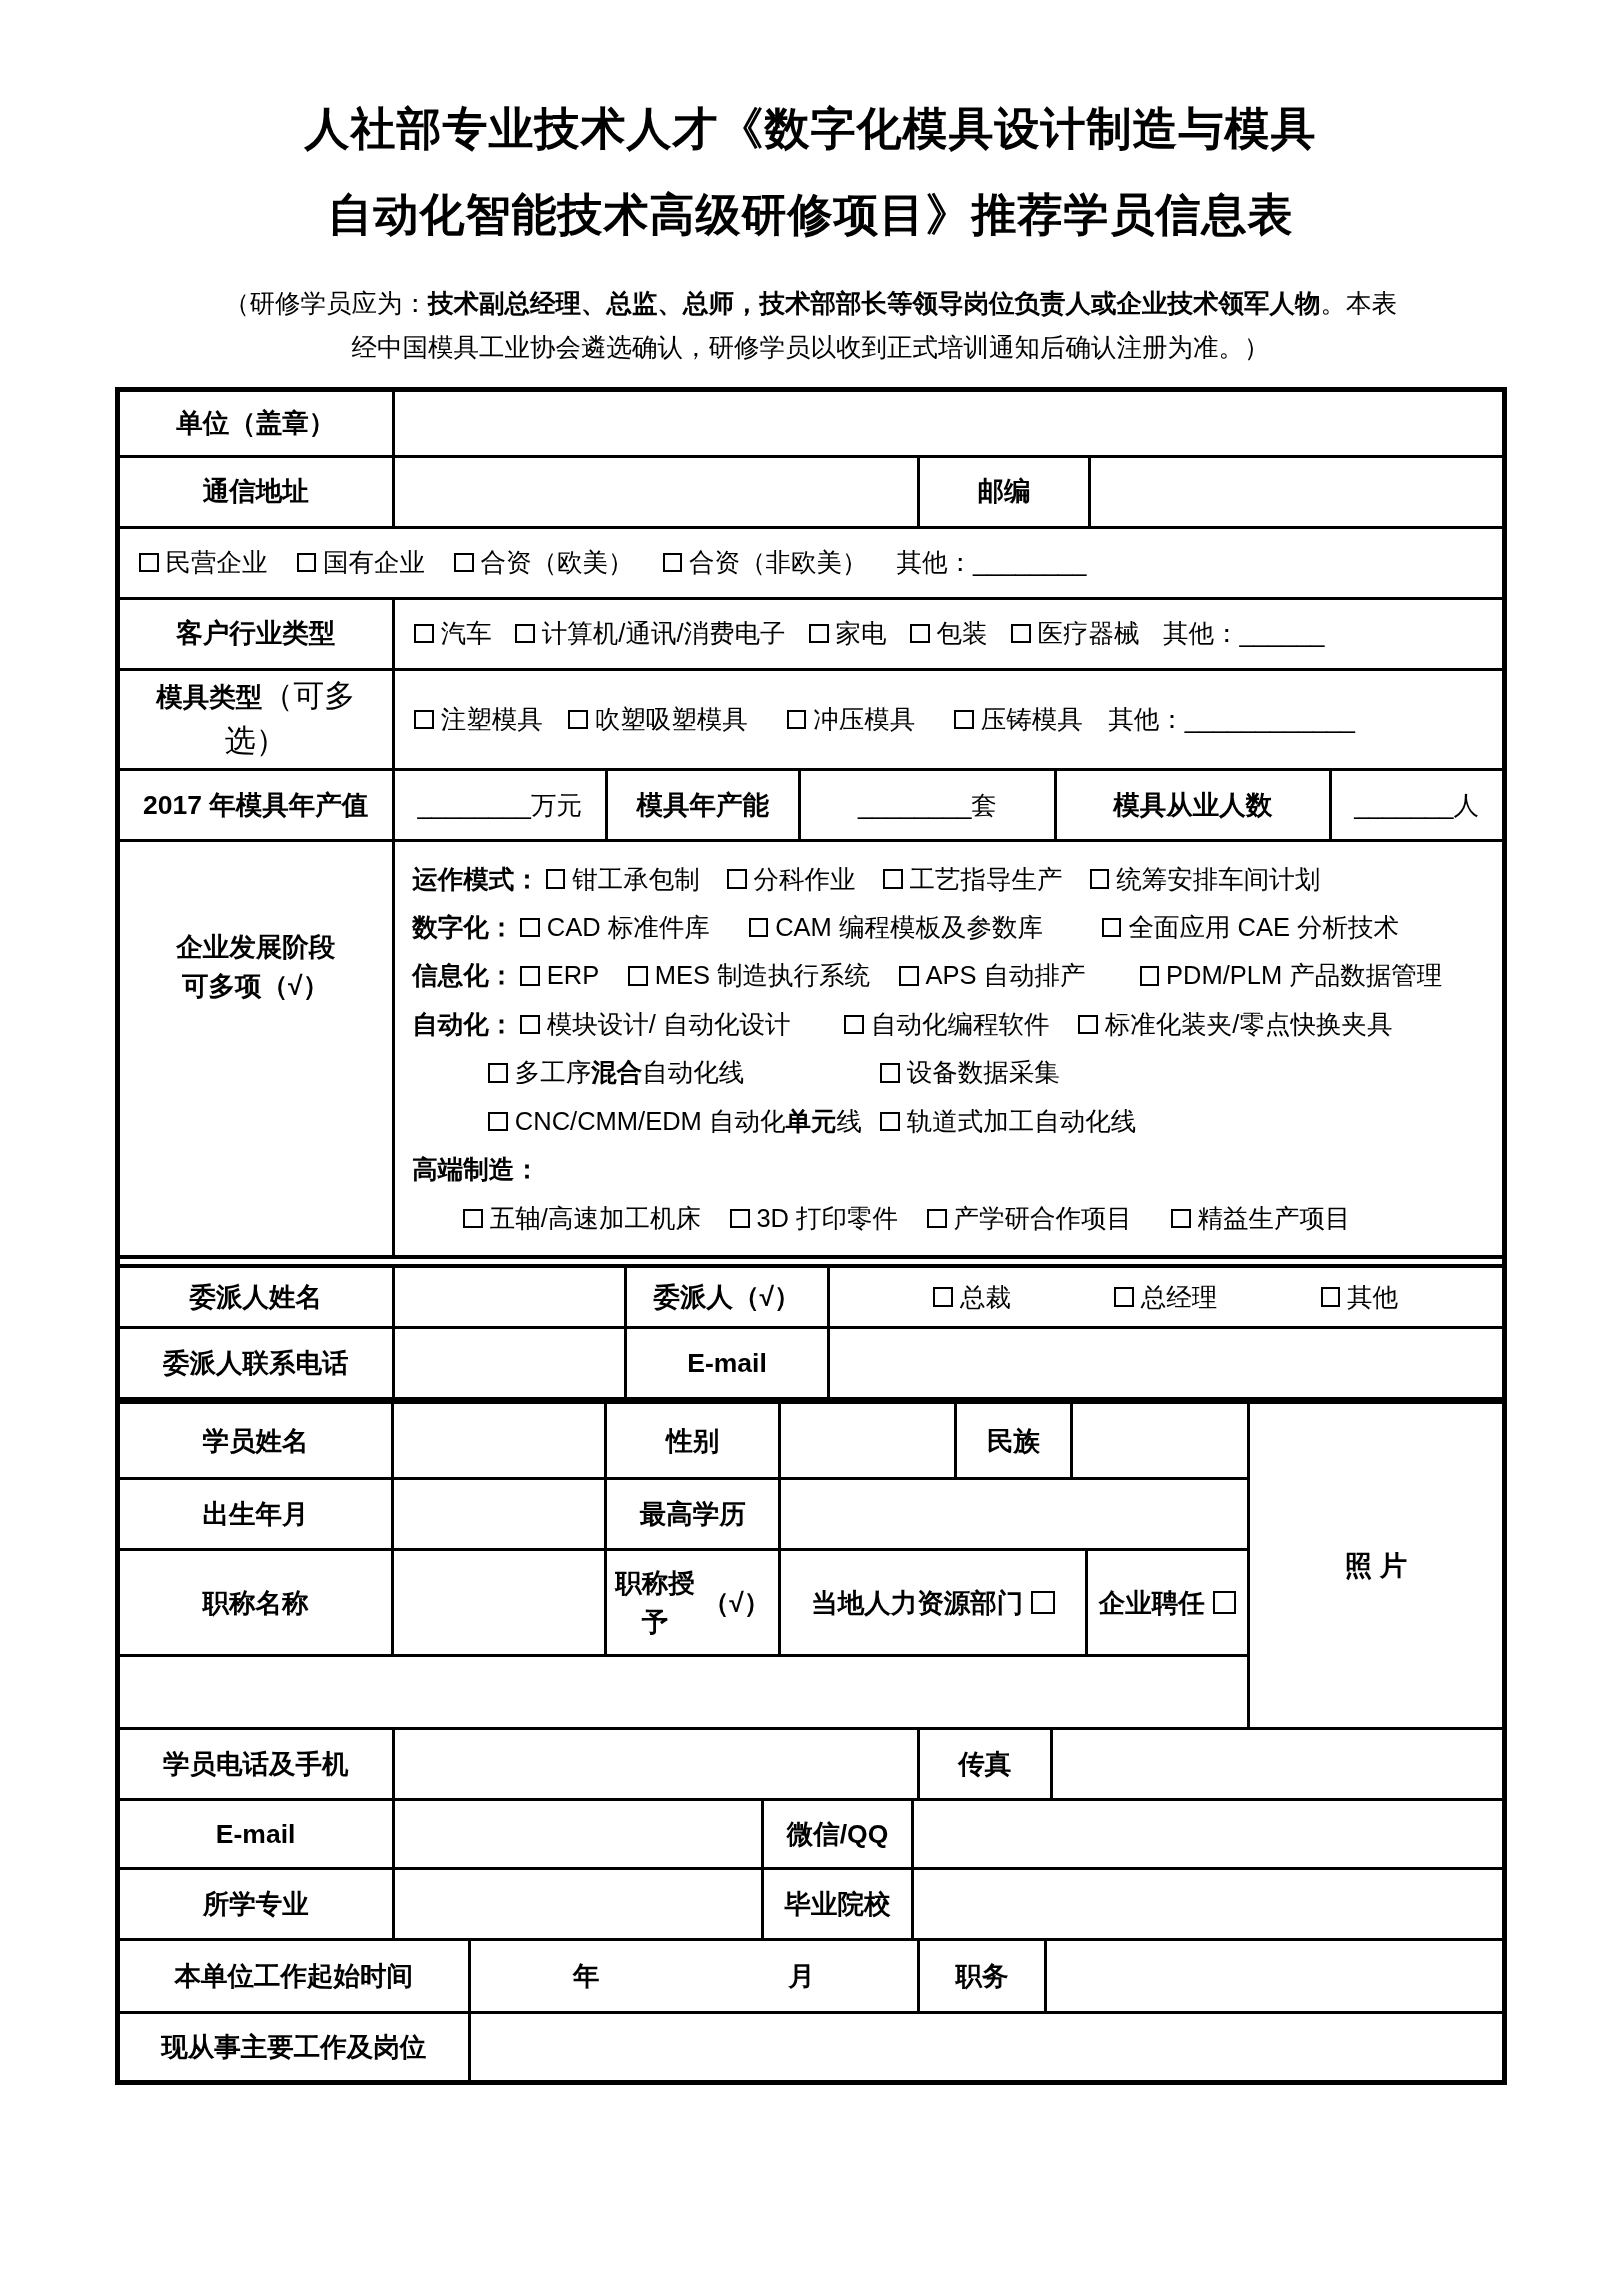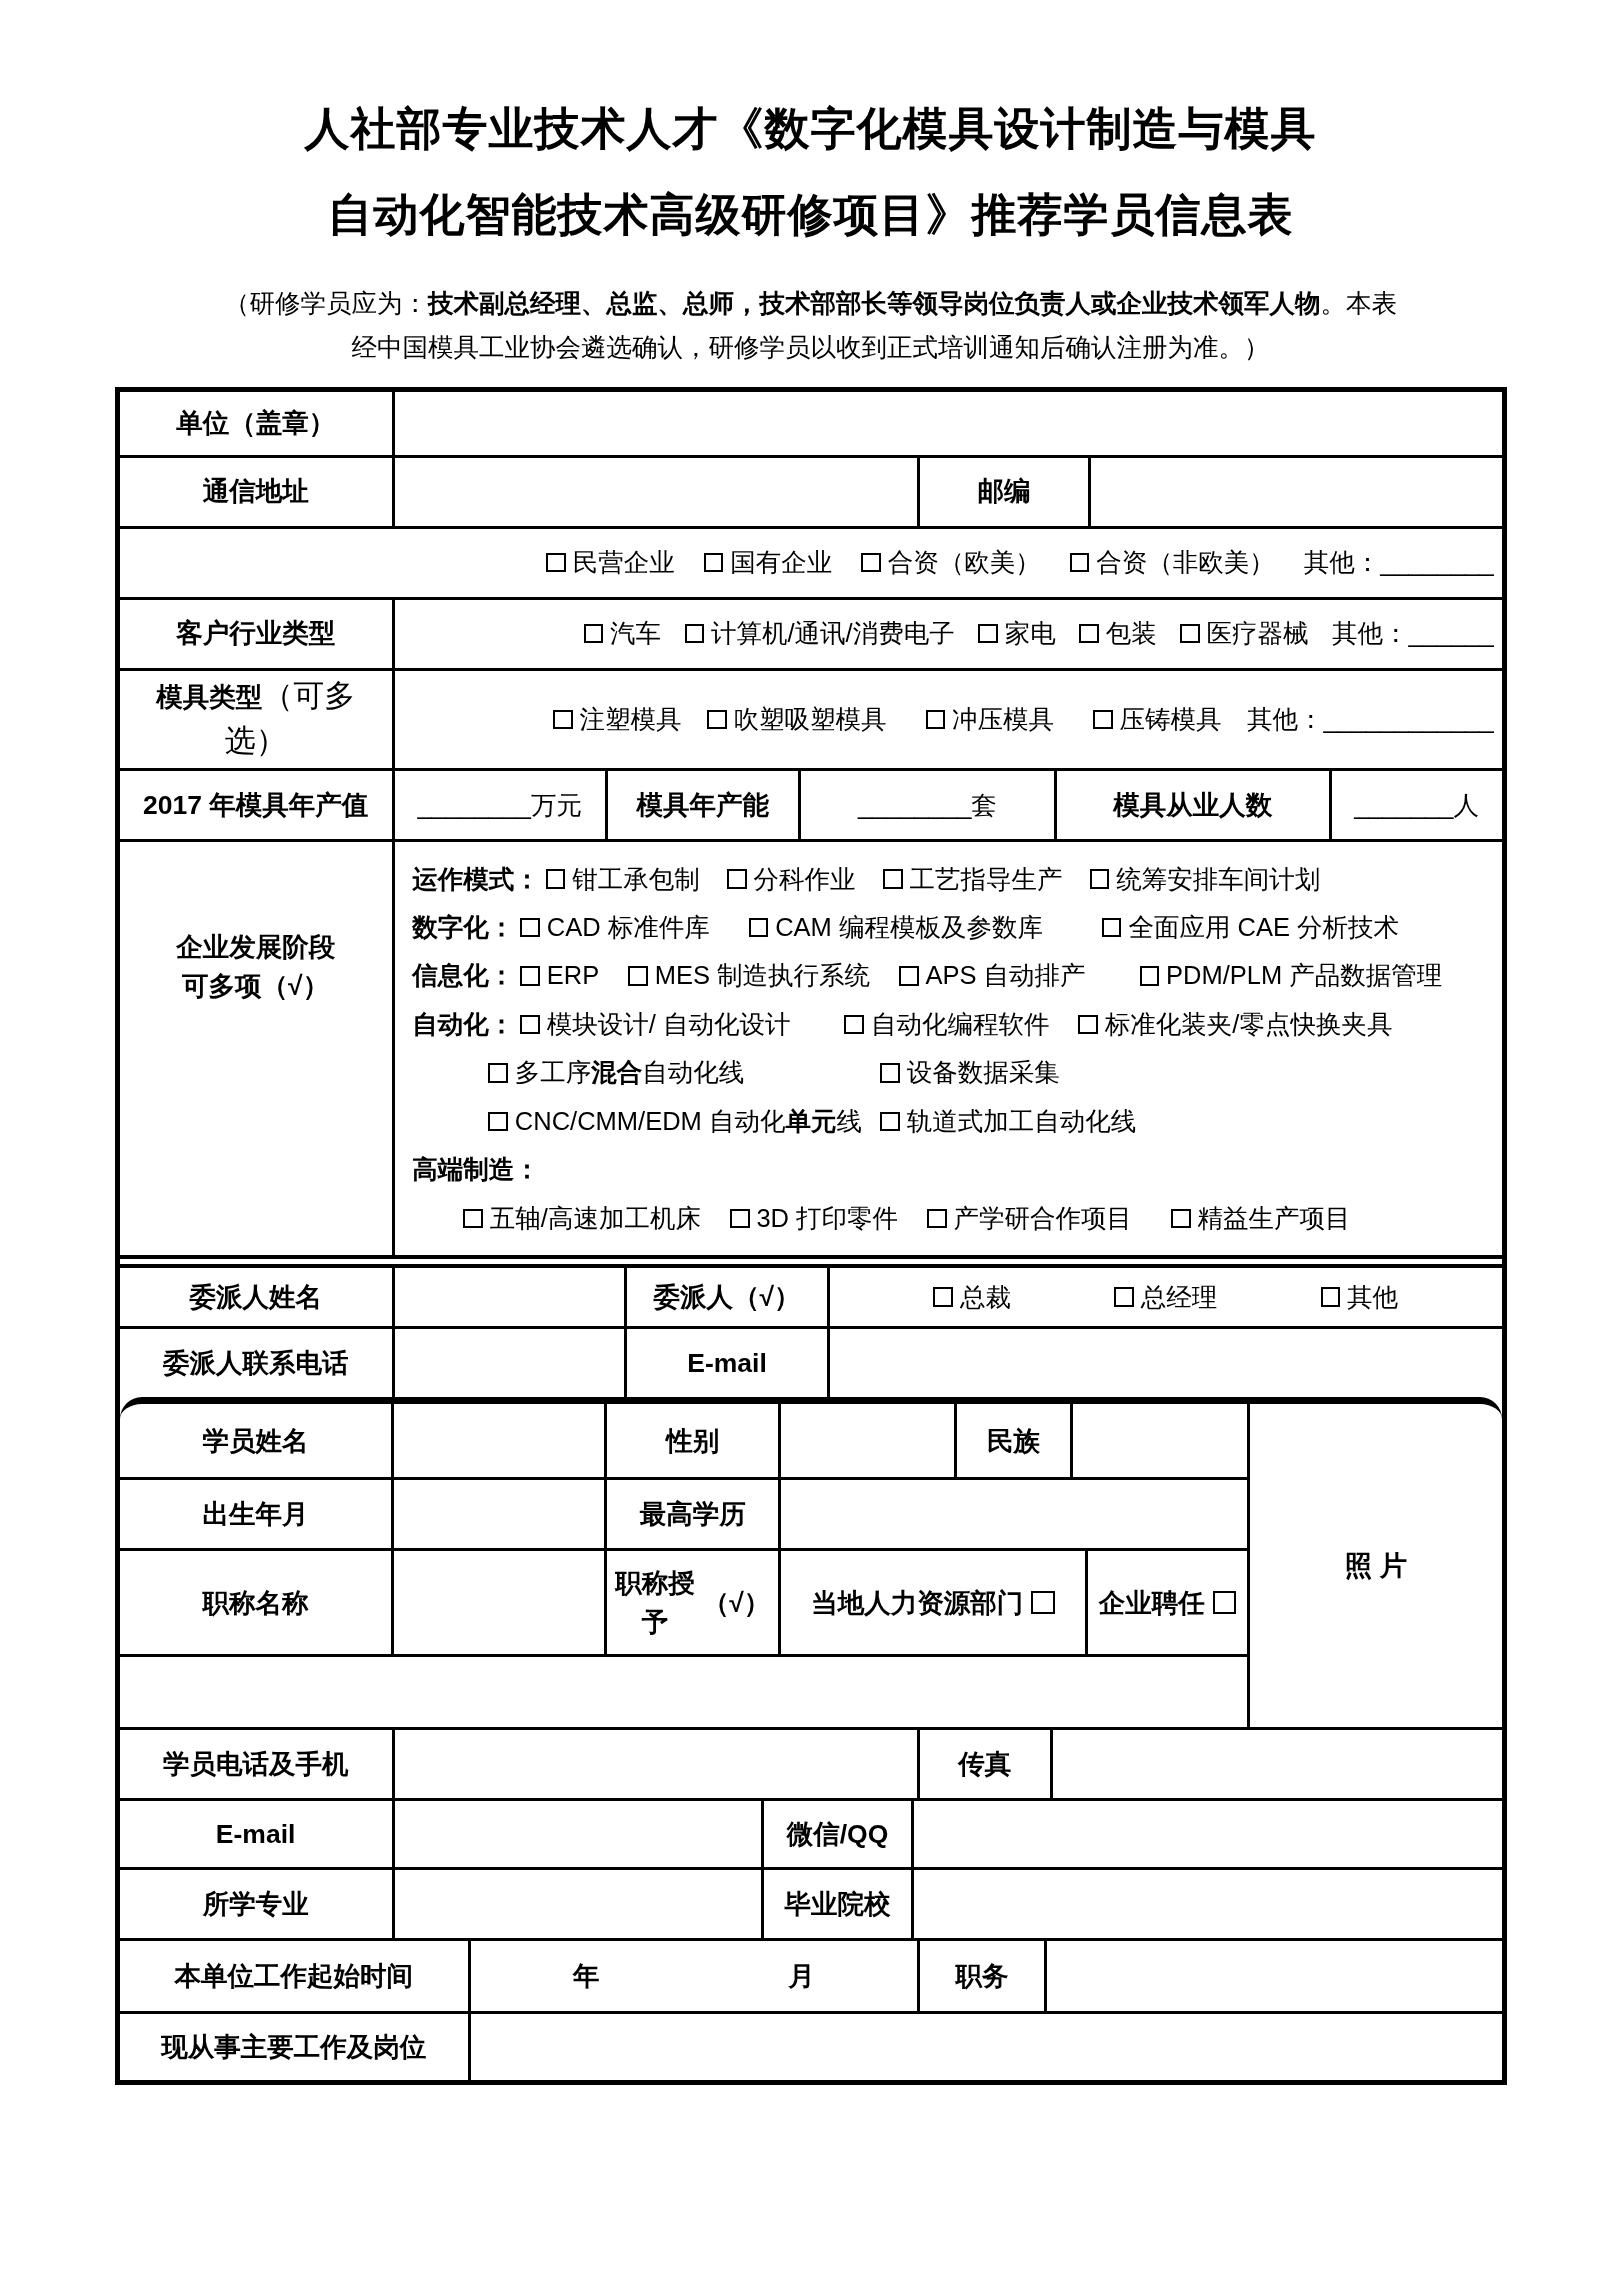--- a/index.html
+++ b/index.html
@@ -18,33 +18,33 @@
   }
   .intro {
     width:1431px; margin:23.5px auto 17.6px;
     text-align:center; font-size:25.5px; line-height:1.7;
   }
 
   .tbl { width:1392px; margin:0 auto; border:5.9px solid #000; }
   .tr { display:flex; align-items:stretch; border-top:3.9px solid #000; }
   .tbl > .tr:first-child { border-top:none; }
   .sep-double { border-top:13.7px double #000; }
-  .sep-thick  { border-top:7.8px solid #000;border-radius:22px; }
+  .sep-thick  { border-top:7.8px solid #000; }
 
   .td {
     border-left:3.9px solid #000;
     display:flex; align-items:center; justify-content:center;
     padding:3.9px 7.8px; text-align:center;
   }
   .tr > .td:first-child { border-left:none; }
 
   .lbl { font-weight:700; font-size:26.5px; line-height:1.45; }
   .note { font-weight:400; font-size:31px;margin-top:48px; }
 
-  .opts { justify-content:flex-end; text-align:left; padding-left:19.6px; }
+  .opts { justify-content:flex-start; text-align:left; padding-left:19.6px; }
   .opt { display:inline-flex; align-items:center; margin-right:29px; font-size:25.5px; white-space:nowrap; }
   .cb { flex:none; width:19.6px; height:19.6px; border:2.9px solid #000; margin-right:6.9px; background:#fff; }
   .cb-lg { width:23.5px; height:23.5px; border:2.9px solid #000; background:#fff; }
   .other { font-size:25.5px; white-space:nowrap; }
   .val26 { font-size:25.5px; }
 
   .dev-lbl { align-items:flex-start; padding-top:86px; }
   .dev-cell { flex-direction:column; align-items:stretch; justify-content:space-evenly; padding:11.8px 7.8px 11.8px 17.6px; text-align:left; }
   .dev-line { display:flex; align-items:center; min-height:47px; font-size:25.5px; }
   .devp { font-weight:700; margin-right:5.9px; white-space:nowrap; font-size:25.5px; }

